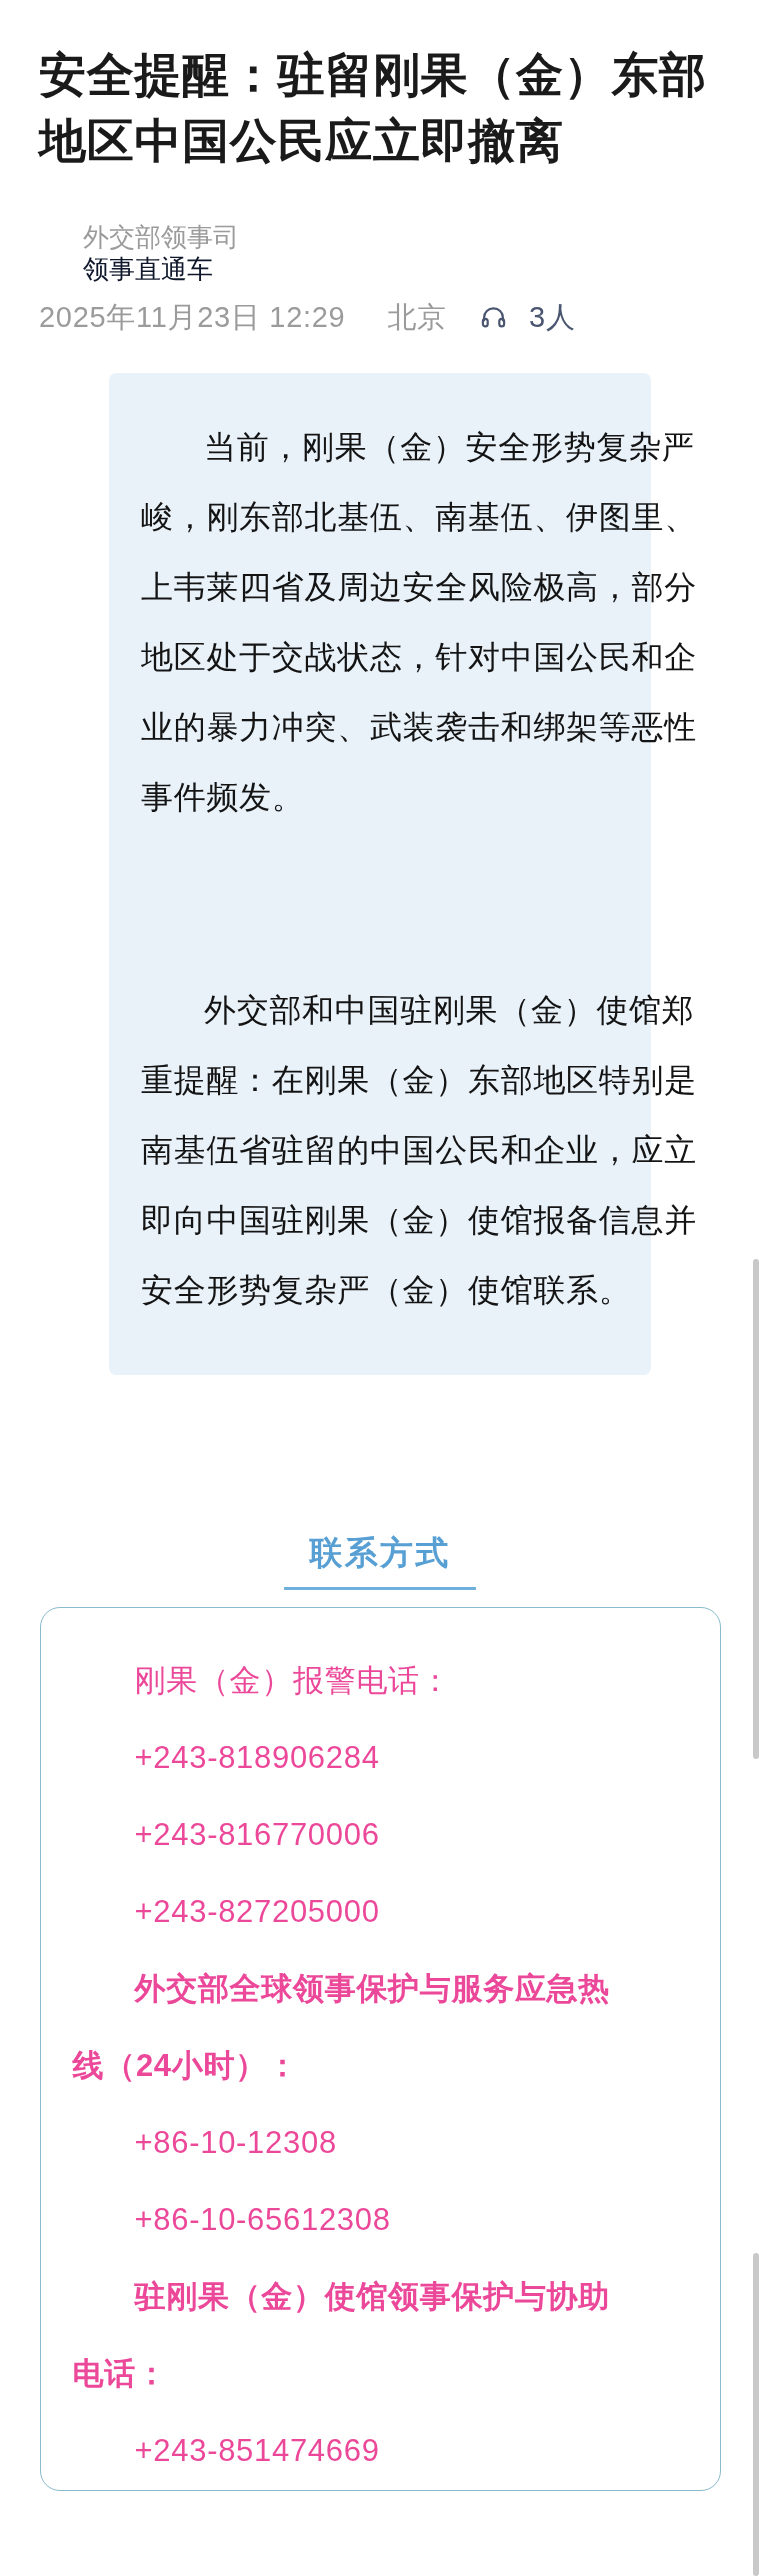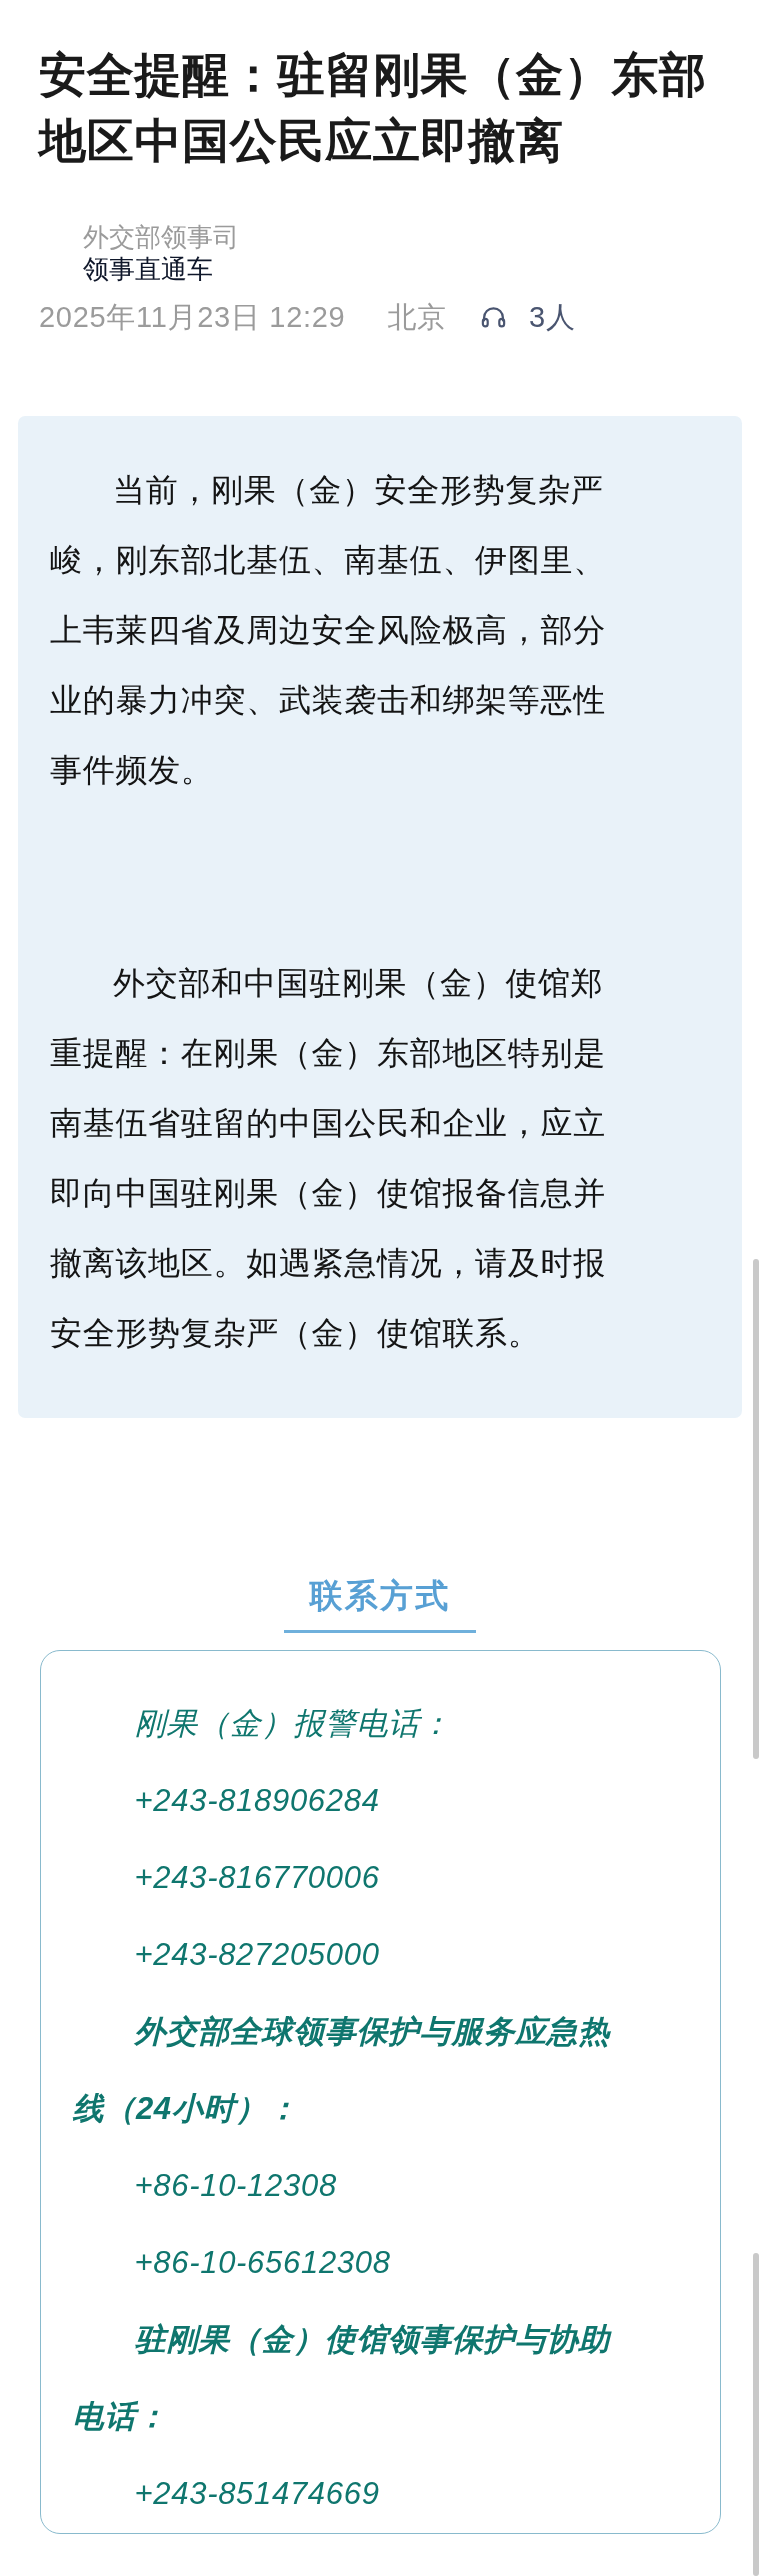--- a/index.html
+++ b/index.html
@@ -14,34 +14,34 @@
   .byline .dept{color:#9b9b9b;}
   .byline .acct{color:#0f172a;margin-left:44px;cursor:pointer;}
 
   .dateline{margin:16px 39px 0;font-size:29px;line-height:32px;color:#9b9b9b;
             display:flex;align-items:center;letter-spacing:0.7px;}
   .dateline .loc{margin-left:42px;}
   .listen{display:flex;align-items:center;margin-left:32px;color:#4a5570;gap:17px;}
   .listen svg{width:29px;height:29px;display:block;}
   .listen .cnt{margin-left:4.3px;color:#4a5570;}
 
-  .article-box{margin:83px auto 0;width:724px;box-sizing:border-box;background:#e9f2f9;
+  .article-box{margin:40px auto 0;width:542px;box-sizing:border-box;background:#e9f2f9;
                border-radius:7.2px;padding:39px 32px 50px 32px;}
   .aline{font-size:32px;line-height:70px;color:#141414;white-space:nowrap;letter-spacing:0.7px;}
   .aline.indent{padding-left:63px;}
   .para-gap{height:143px;}
 
   .contact-heading{margin-top:156px;text-align:center;font-size:33px;font-weight:700;
                    color:#58a0d4;line-height:43px;letter-spacing:2.2px;}
   .contact-underline{margin:13px auto 0;width:192px;height:2.9px;background:#6fb0dc;}
 
   .contact-card{margin:17px auto 0;width:681px;height:884px;box-sizing:border-box;
                 border:1.4px solid #89bacd;border-radius:20px;background:#ffffff;
                 padding:34px 27px 0 32px;overflow:hidden;}
-  .cline{font-size:31px;line-height:77px;color:#0f766e;white-space:nowrap;letter-spacing:0.7px;font-style:italic;}
+  .cline{font-size:31px;line-height:77px;color:#ec4899;white-space:nowrap;letter-spacing:0.7px;}
   .cline.indent{padding-left:62px;}
   .cline.bold{font-weight:700;}
 
   .scroll-thumb{position:absolute;right:0.7px;width:6.5px;background:#c9c9c9;border-radius:3.6px;}
   .thumb-a{top:1259px;height:500px;}
   .thumb-b{top:2253px;height:323px;}
 </style>
 </head>
 <body>
 
@@ -67,28 +67,28 @@
         <rect x="16.8" y="13.2" width="4.0" height="6.2" rx="2.0"></rect>
       </svg>
       <span class="cnt">3人</span>
     </span>
   </div>
 
   <div class="article-box">
     <div class="aline indent">当前，刚果（金）安全形势复杂严</div>
     <div class="aline">峻，刚东部北基伍、南基伍、伊图里、</div>
     <div class="aline">上韦莱四省及周边安全风险极高，部分</div>
+    <div class="aline">地区处于交战状态，针对中国公民和企</div>
     <div class="aline">业的暴力冲突、武装袭击和绑架等恶性</div>
     <div class="aline">事件频发。</div>
     <div class="para-gap"></div>
     <div class="aline indent">外交部和中国驻刚果（金）使馆郑</div>
     <div class="aline">重提醒：在刚果（金）东部地区特别是</div>
     <div class="aline">南基伍省驻留的中国公民和企业，应立</div>
     <div class="aline">即向中国驻刚果（金）使馆报备信息并</div>
-    <div class="aline">撤离该地区。如遇紧急情况，请及时报</div>
     <div class="aline">安全形势复杂严（金）使馆联系。</div>
   </div>
 
   <div class="contact-heading">联系方式</div>
   <div class="contact-underline"></div>
 
   <div class="contact-card">
     <div class="cline indent">刚果（金）报警电话：</div>
     <div class="cline indent">+243-818906284</div>
     <div class="cline indent">+243-816770006</div>

